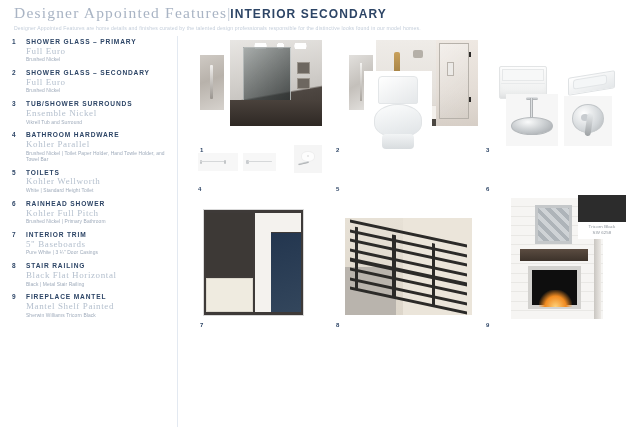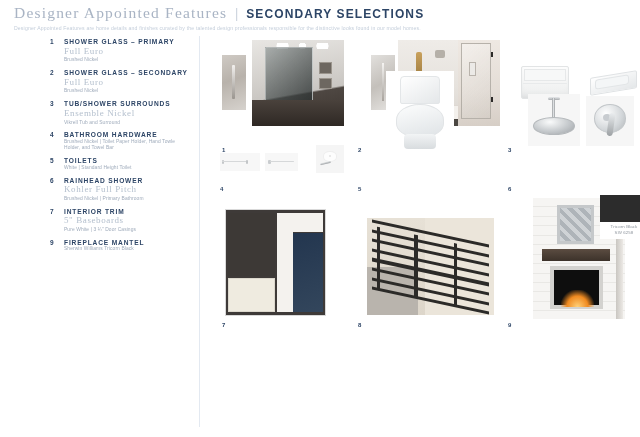--- a/index.html
+++ b/index.html
@@ -14,21 +14,21 @@
   }
 
   
   .header {
     padding: 4px 0 0 14px;
     height: 32px;
   }
   .header-titles {
     display: flex;
     align-items: baseline;
-    gap: 8px;
+    gap: 0;
   }
   .title-main {
     font-family: "Liberation Serif", serif;
     font-size: 15.5px;
     letter-spacing: 1.2px;
     color: #a9b4c4;
     font-weight: 400;
   }
   .title-divider {
     font-family: "Liberation Serif", serif;
@@ -54,24 +54,23 @@
   
   .body-area {
     position: absolute;
     top: 34px;
     left: 0;
     right: 0;
     bottom: 0;
     display: flex;
   }
   .left-col {
-    width: 162px;
+    width: 178px;
     padding: 4px 8px 0 12px;
     position: relative;
-    margin-left: 38px;
   }
   .v-divider {
     position: absolute;
     top: 2px;
     bottom: 10px;
     right: 0;
     width: 1px;
     background: #e3e9f1;
   }
   .right-col {
@@ -393,21 +392,21 @@
     letter-spacing:0.1px;
   }
 </style>
 </head>
 <body>
 
 <div class="header">
   <div class="header-titles">
     <span class="title-main">Designer Appointed Features</span>
     <span class="title-divider">|</span>
-    <span class="title-sub">SECONDARY SELECTIONS</span>
+    <span class="title-sub">INTERIOR SECONDARY</span>
   </div>
   <div class="header-desc">Designer Appointed Features are home details and finishes curated by the talented design professionals responsible for the distinctive looks found in our model homes.</div>
 </div>
 
 <div class="body-area">
 
   <div class="left-col">
 
     <div class="spec-item">
       <div class="spec-head">
@@ -441,30 +440,32 @@
         <div class="spec-detail">Vikrell Tub and Surround</div>
       </div>
     </div>
 
     <div class="spec-item">
       <div class="spec-head">
         <span class="spec-num">4</span>
         <span class="spec-title">BATHROOM HARDWARE</span>
       </div>
       <div class="spec-body">
+        <div class="spec-product">Kohler Parallel</div>
         <div class="spec-detail">Brushed Nickel | Toilet Paper Holder, Hand Towle Holder, and Towel Bar</div>
       </div>
     </div>
 
     <div class="spec-item">
       <div class="spec-head">
         <span class="spec-num">5</span>
         <span class="spec-title">TOILETS</span>
       </div>
       <div class="spec-body">
+        <div class="spec-product">Kohler Wellworth</div>
         <div class="spec-detail">White | Standard Height Toilet</div>
       </div>
     </div>
 
     <div class="spec-item">
       <div class="spec-head">
         <span class="spec-num">6</span>
         <span class="spec-title">RAINHEAD SHOWER</span>
       </div>
       <div class="spec-body">
@@ -477,27 +478,38 @@
       <div class="spec-head">
         <span class="spec-num">7</span>
         <span class="spec-title">INTERIOR TRIM</span>
       </div>
       <div class="spec-body">
         <div class="spec-product">5" Baseboards</div>
         <div class="spec-detail">Pure White | 3 ¼" Door Casings</div>
       </div>
     </div>
 
+    <div class="spec-item">
+      <div class="spec-head">
+        <span class="spec-num">8</span>
+        <span class="spec-title">STAIR RAILING</span>
+      </div>
+      <div class="spec-body">
+        <div class="spec-product">Black Flat Horizontal</div>
+        <div class="spec-detail">Black  |  Metal Stair Railing</div>
+      </div>
+    </div>
 
     <div class="spec-item">
       <div class="spec-head">
         <span class="spec-num">9</span>
         <span class="spec-title">FIREPLACE MANTEL</span>
       </div>
       <div class="spec-body">
+        <div class="spec-product">Mantel Shelf Painted</div>
         <div class="spec-detail">Sherwin Williams Tricorn Black</div>
       </div>
     </div>
 
     <div class="v-divider"></div>
   </div>
 
   <div class="right-col">
 
     <div class="tile" style="left:22px; top:21px; width:24px; height:55px;">

